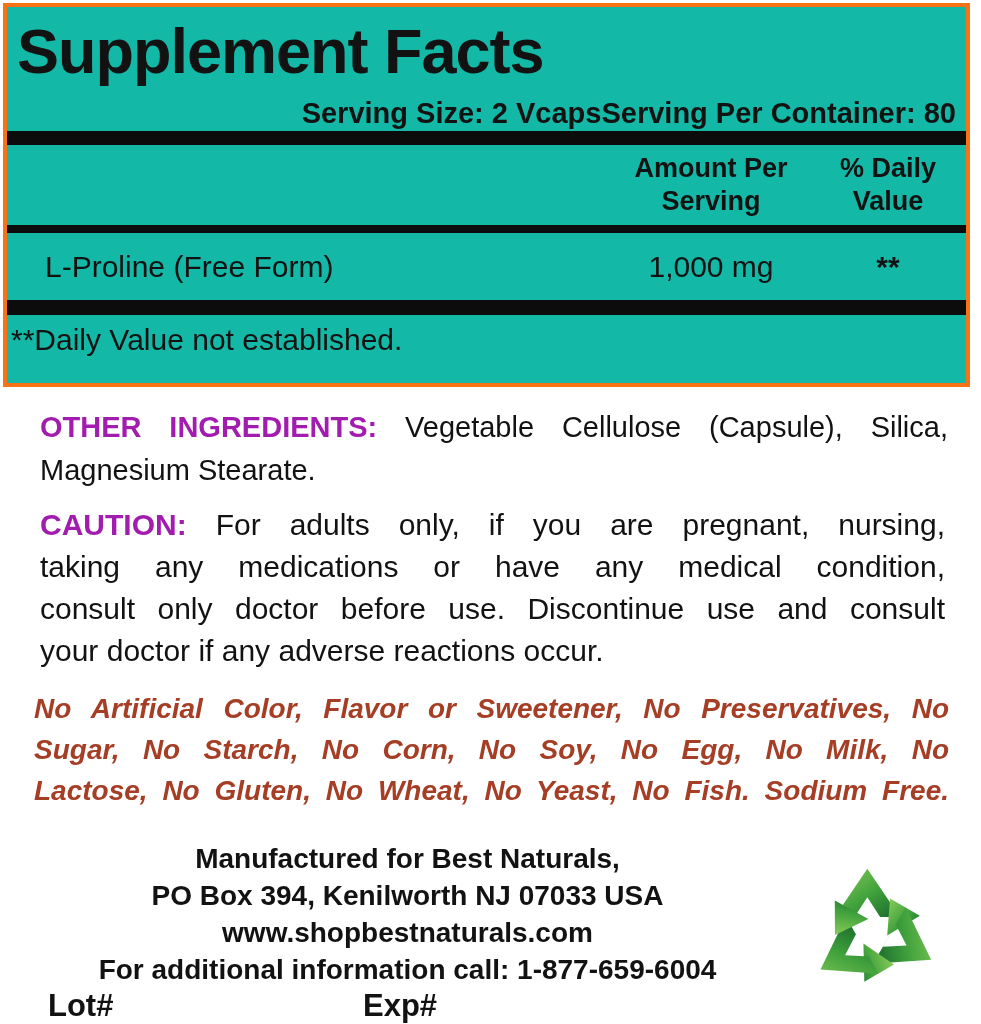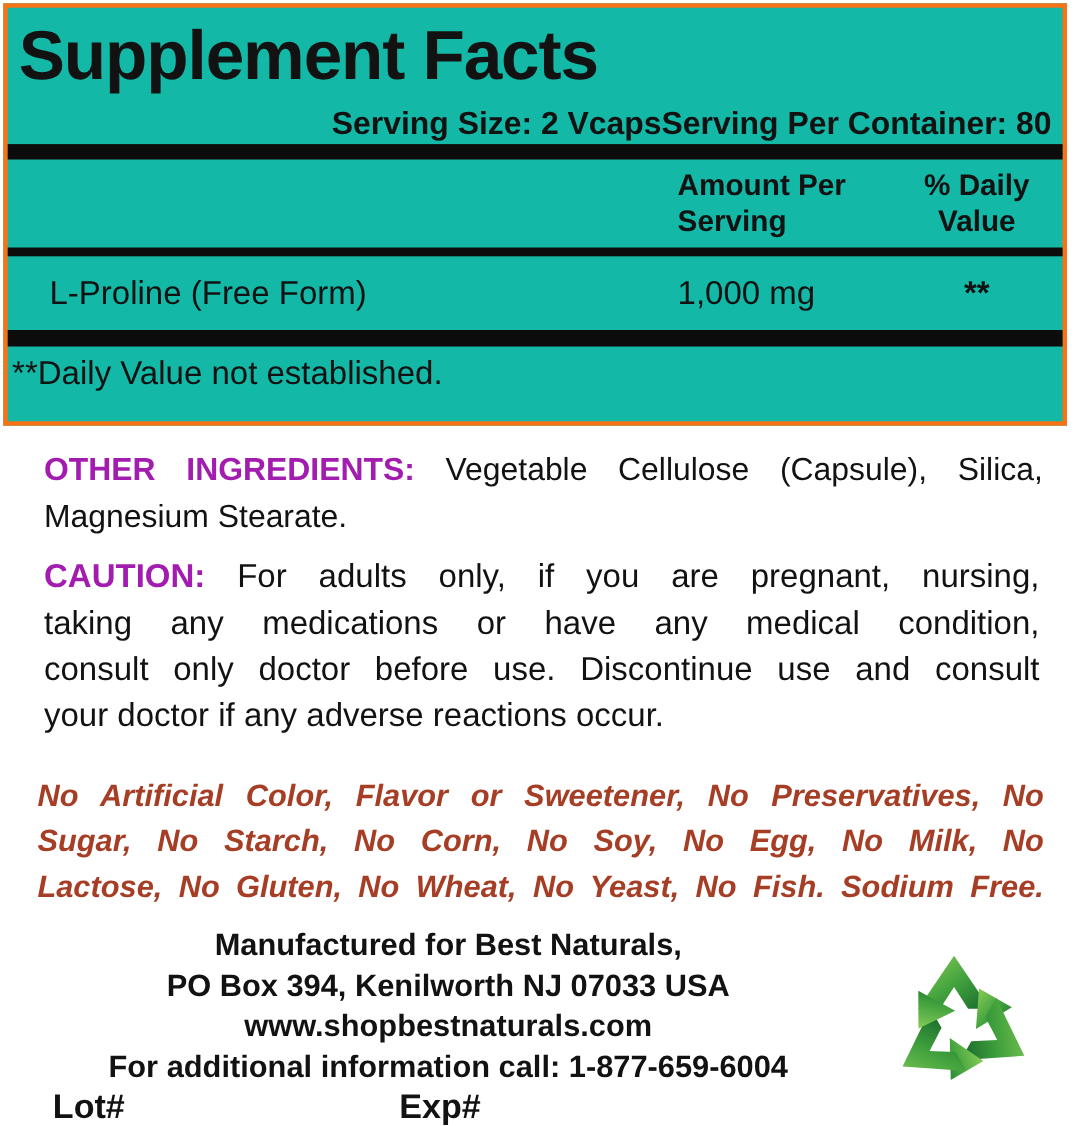--- a/index.html
+++ b/index.html
@@ -22,34 +22,34 @@
     padding:0 10px;font-size:29px;font-weight:bold;line-height:36px;height:36px;
   }
   .bar-lg{height:14px;background:#0c0c0c;}
   .bar-md{height:15px;background:#0c0c0c;}
   .bar-sm{height:8px;background:#0c0c0c;}
   .fb-headrow{
     display:flex;align-items:center;height:80px;font-weight:bold;
     font-size:27px;line-height:33px;text-align:center;white-space:pre-line;
   }
   .spacer{flex:1;}
-  .col-amount{width:190px;margin-right:12px;text-align:left;}
+  .col-amount{width:190px;margin-right:12px;text-align:center;}
   .col-dv{width:140px;margin-right:8px;text-align:center;}
   .fb-row{display:flex;align-items:center;height:67px;font-size:30px;}
   .row-name{flex:1;padding-left:38px;}
   .row-dv{font-weight:bold;font-size:30px;}
   .fb-footnote{font-size:30px;padding:8px 0 0 4px;}
   
   .para{position:absolute;}
   .jline{text-align:justify;text-align-last:justify;}
   .red-head{font-weight:bold;color:#a21caf;}
   .other{left:40px;top:406px;width:908px;font-size:29px;line-height:43px;}
   .caution{left:40px;top:504px;width:905px;font-size:30px;line-height:42px;}
   .claims{
-    left:34px;top:703px;width:915px;font-size:28px;line-height:41px;
+    left:34px;top:688px;width:915px;font-size:28px;line-height:41px;
     font-style:italic;font-weight:bold;color:#a63e26;
   }
   
   .footer-block{
     position:absolute;left:30px;top:840px;width:755px;text-align:center;
     font-weight:bold;font-size:28px;line-height:37px;
   }
   .lot-label{position:absolute;left:48px;top:988px;font-size:31px;font-weight:bold;}
   .exp-label{position:absolute;left:363px;top:988px;font-size:31px;font-weight:bold;}
   .recycle-wrap{position:absolute;left:802px;top:856px;width:142px;height:142px;}

